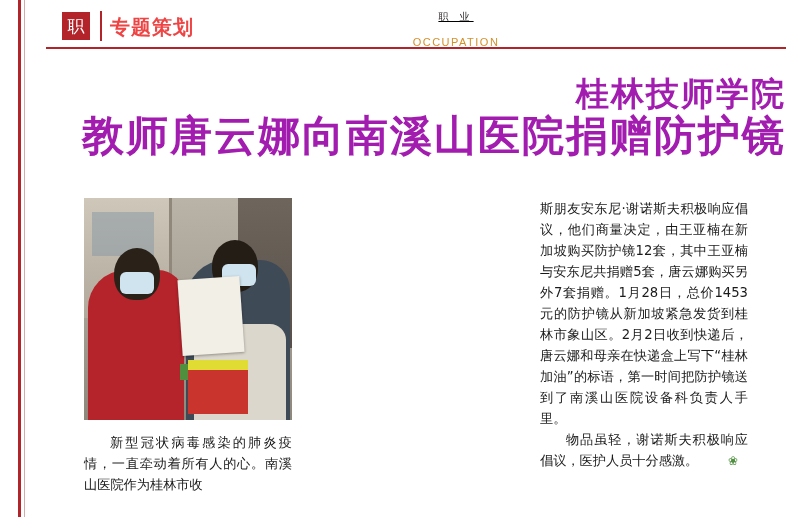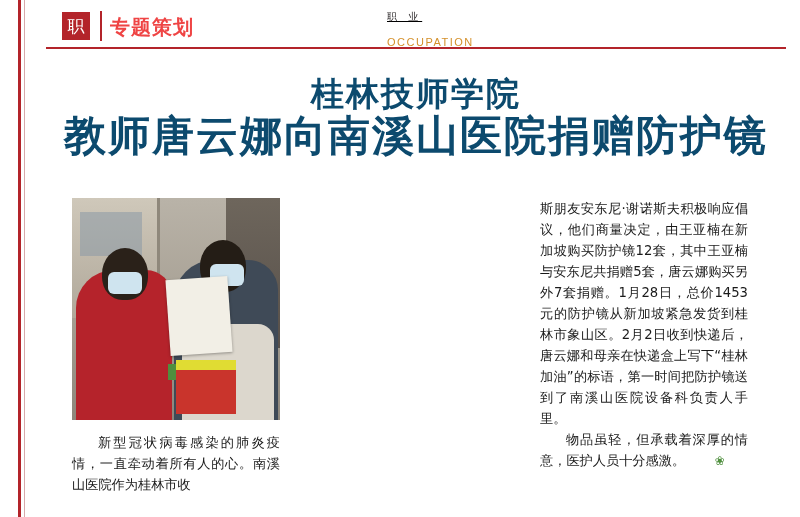--- a/index.html
+++ b/index.html
@@ -65,24 +65,24 @@
     left: 64px;
     top: 6px;
     font-size: 20px;
     font-weight: bold;
     color: #ef4444;
     letter-spacing: 1px;
     font-family: "DejaVu Sans", sans-serif;
   }
   .header-center {
     position: absolute;
-    left: 341px;
+    left: 330px;
     top: 2px;
     width: 160px;
-    text-align: left;
+    text-align: center;
     text-decoration: underline;
   }
   .header-center .cn {
     font-size: 10px;
     color: #231f20;
     letter-spacing: 4px;
     font-family: "DejaVu Sans", sans-serif;
   }
   .header-center .en {
     font-size: 11px;
@@ -99,43 +99,43 @@
     height: 2px;
     background: #b3242a;
   }
 
   
   .headline {
     position: absolute;
     left: 46px;
     top: 74px;
     width: 740px;
-    text-align: center;
-    color: #0c4a6e;
+    text-align: right;
+    color: #a21caf;
     font-family: Liberation Sans, sans-serif;
     font-weight: bold;
     letter-spacing: 2px;
   }
   .headline .line1 { font-size: 33px; line-height: 40px; }
   .headline .line2 { font-size: 42px; line-height: 44px; }
 
   
   .columns {
     position: absolute;
     left: 68px;
     top: 198px;
     width: 712px;
     height: 300px;
   }
   .col {
     position: absolute;
     top: 0;
     width: 208px;
   }
-  .col1 { left: 4px; }
+  .col1 { left: 16px; }
   .col2 { left: 228px; }
   .col3 { left: 472px; }
 
   .photo {
     width: 208px;
     height: 222px;
     position: relative;
     overflow: hidden;
     background: #6d6f72;
     margin-bottom: 12px;
@@ -264,16 +264,16 @@
       <div class="ph-green"></div>
       <div class="ph-paper"></div>
       <div class="ph-box"></div>
     </div>
     <p class="para indent">新型冠状病毒感染的肺炎疫情，一直牵动着所有人的心。南溪山医院作为桂林市收</p>
   </div>
 
 
   <div class="col col3">
     <p class="para">斯朋友安东尼·谢诺斯夫积极响应倡议，他们商量决定，由王亚楠在新加坡购买防护镜12套，其中王亚楠与安东尼共捐赠5套，唐云娜购买另外7套捐赠。1月28日，总价1453元的防护镜从新加坡紧急发货到桂林市象山区。2月2日收到快递后，唐云娜和母亲在快递盒上写下“桂林加油”的标语，第一时间把防护镜送到了南溪山医院设备科负责人手里。</p>
-    <p class="para indent"><span>物品虽轻，但承载着深厚的情意，医护人员十分感激。</span><span class="end-mark">❀</span></p>
+    <p class="para indent"><span>物品虽轻，谢诺斯夫积极响应倡议，医护人员十分感激。</span><span class="end-mark">❀</span></p>
   </div>
 
 </div>
 
 </body></html>

